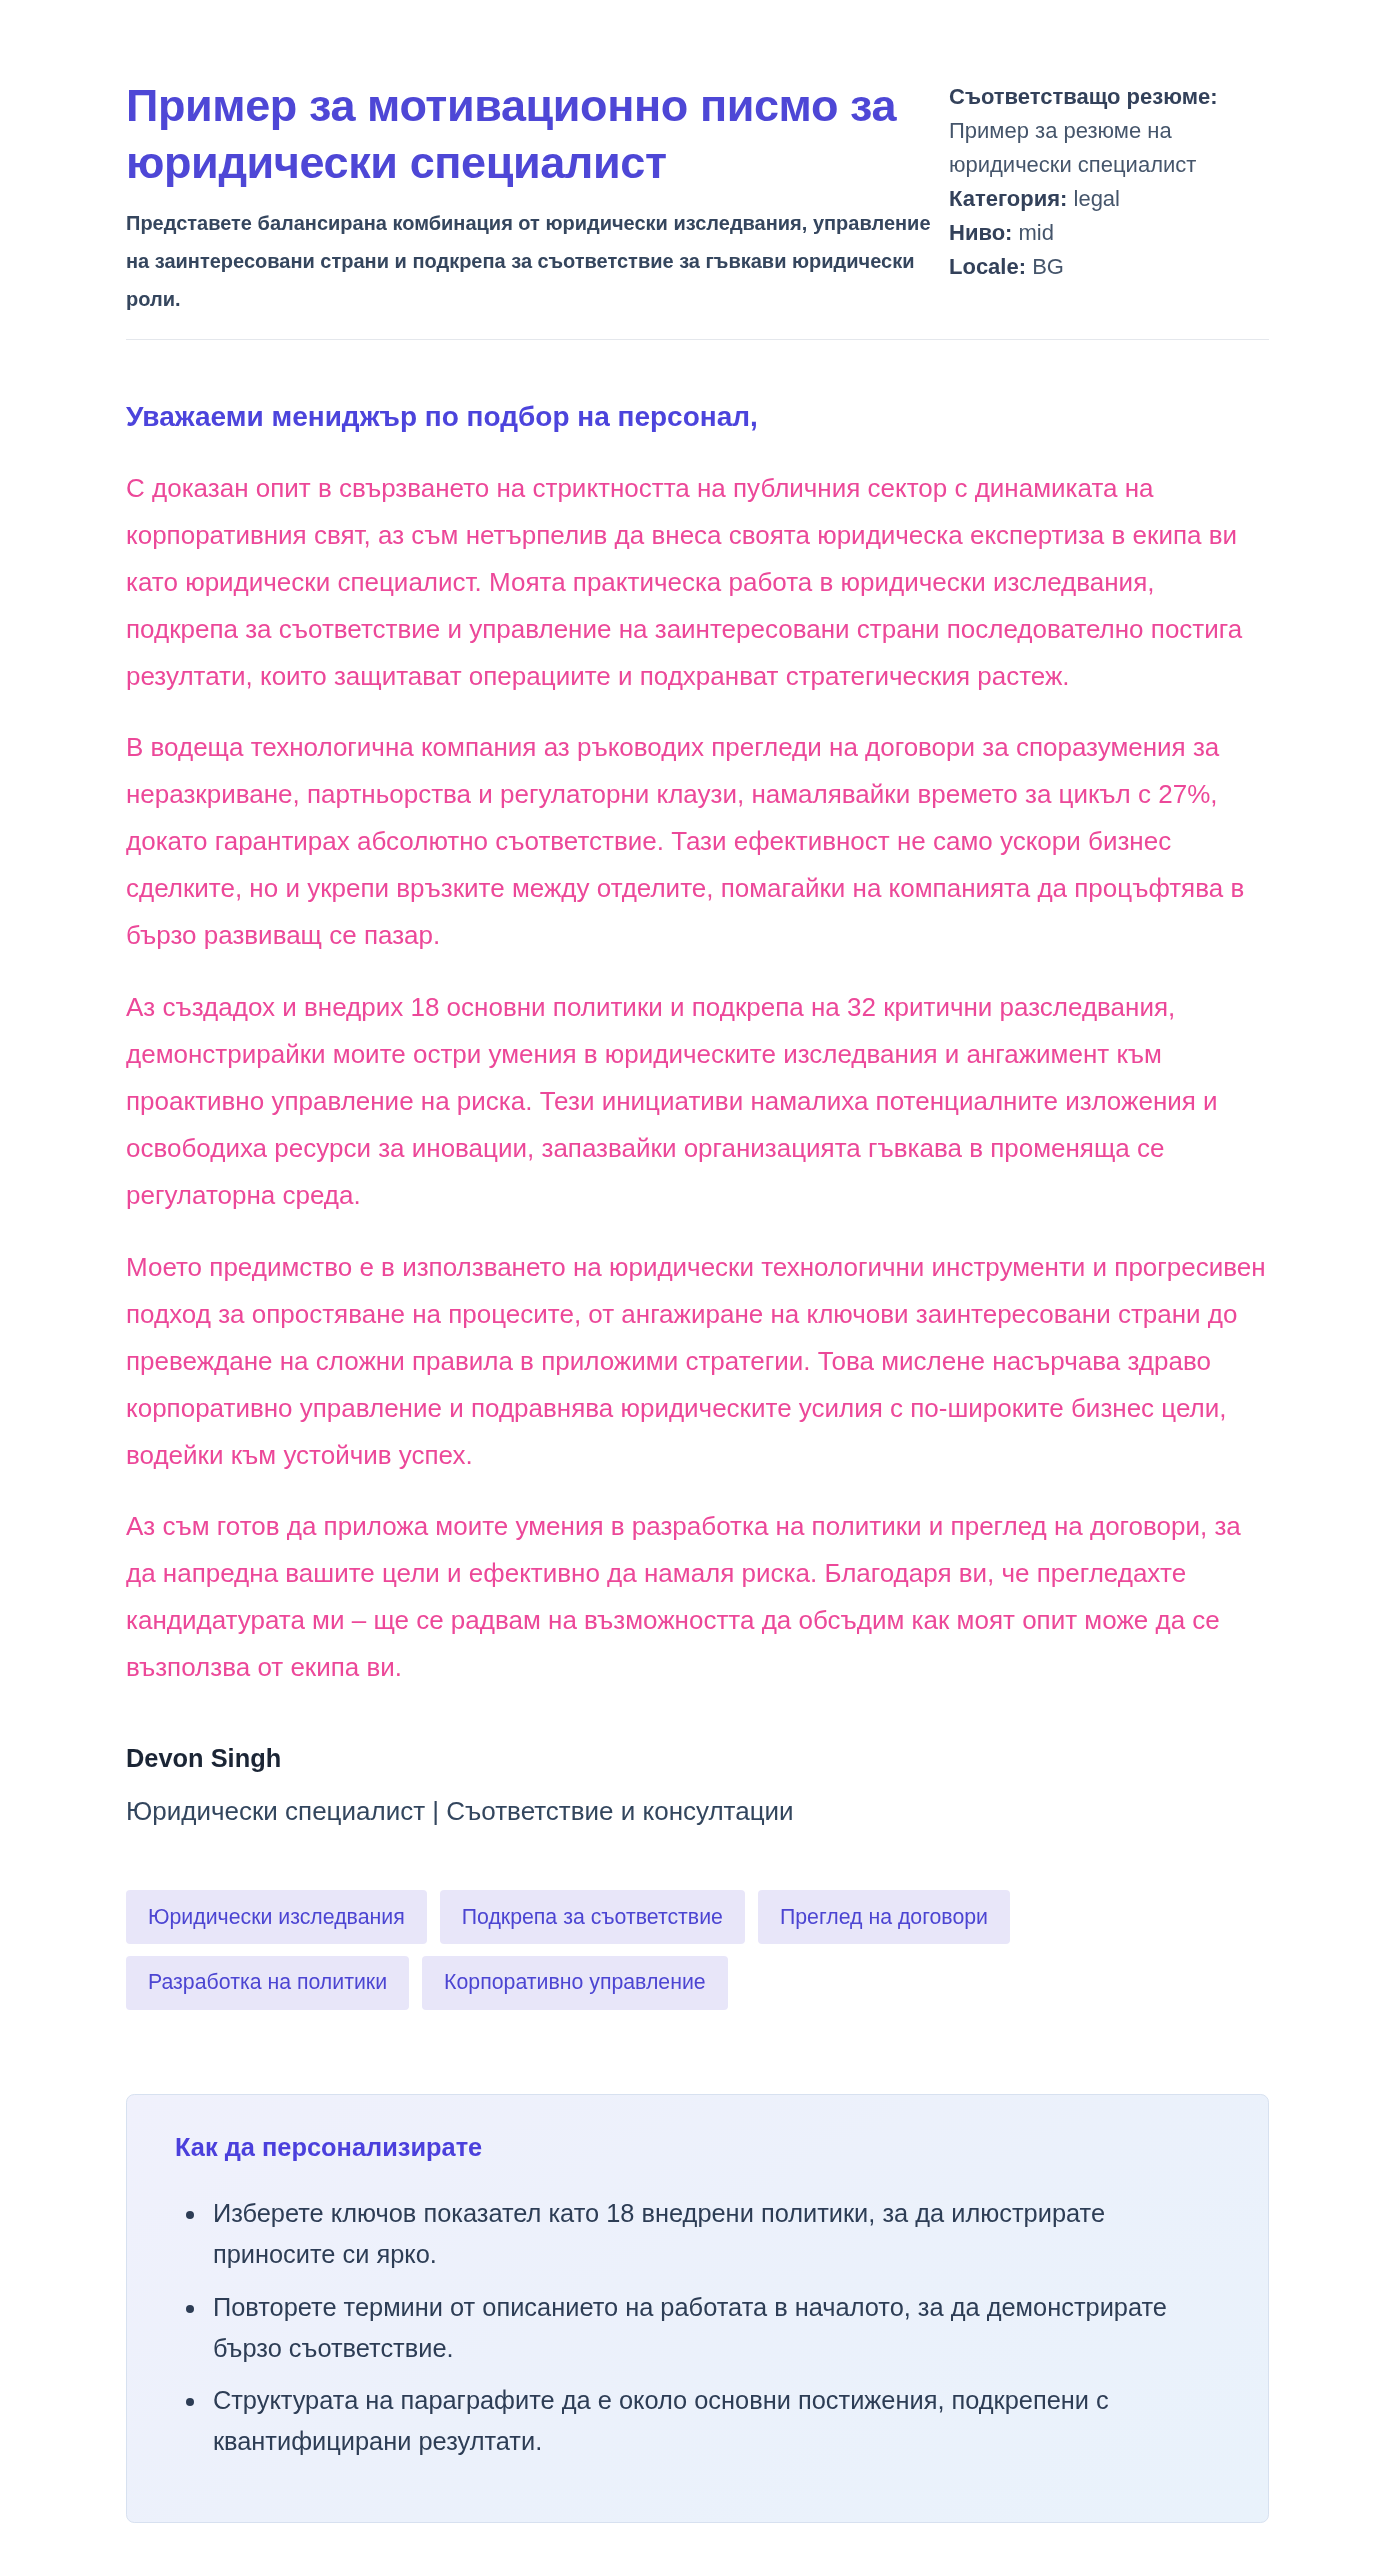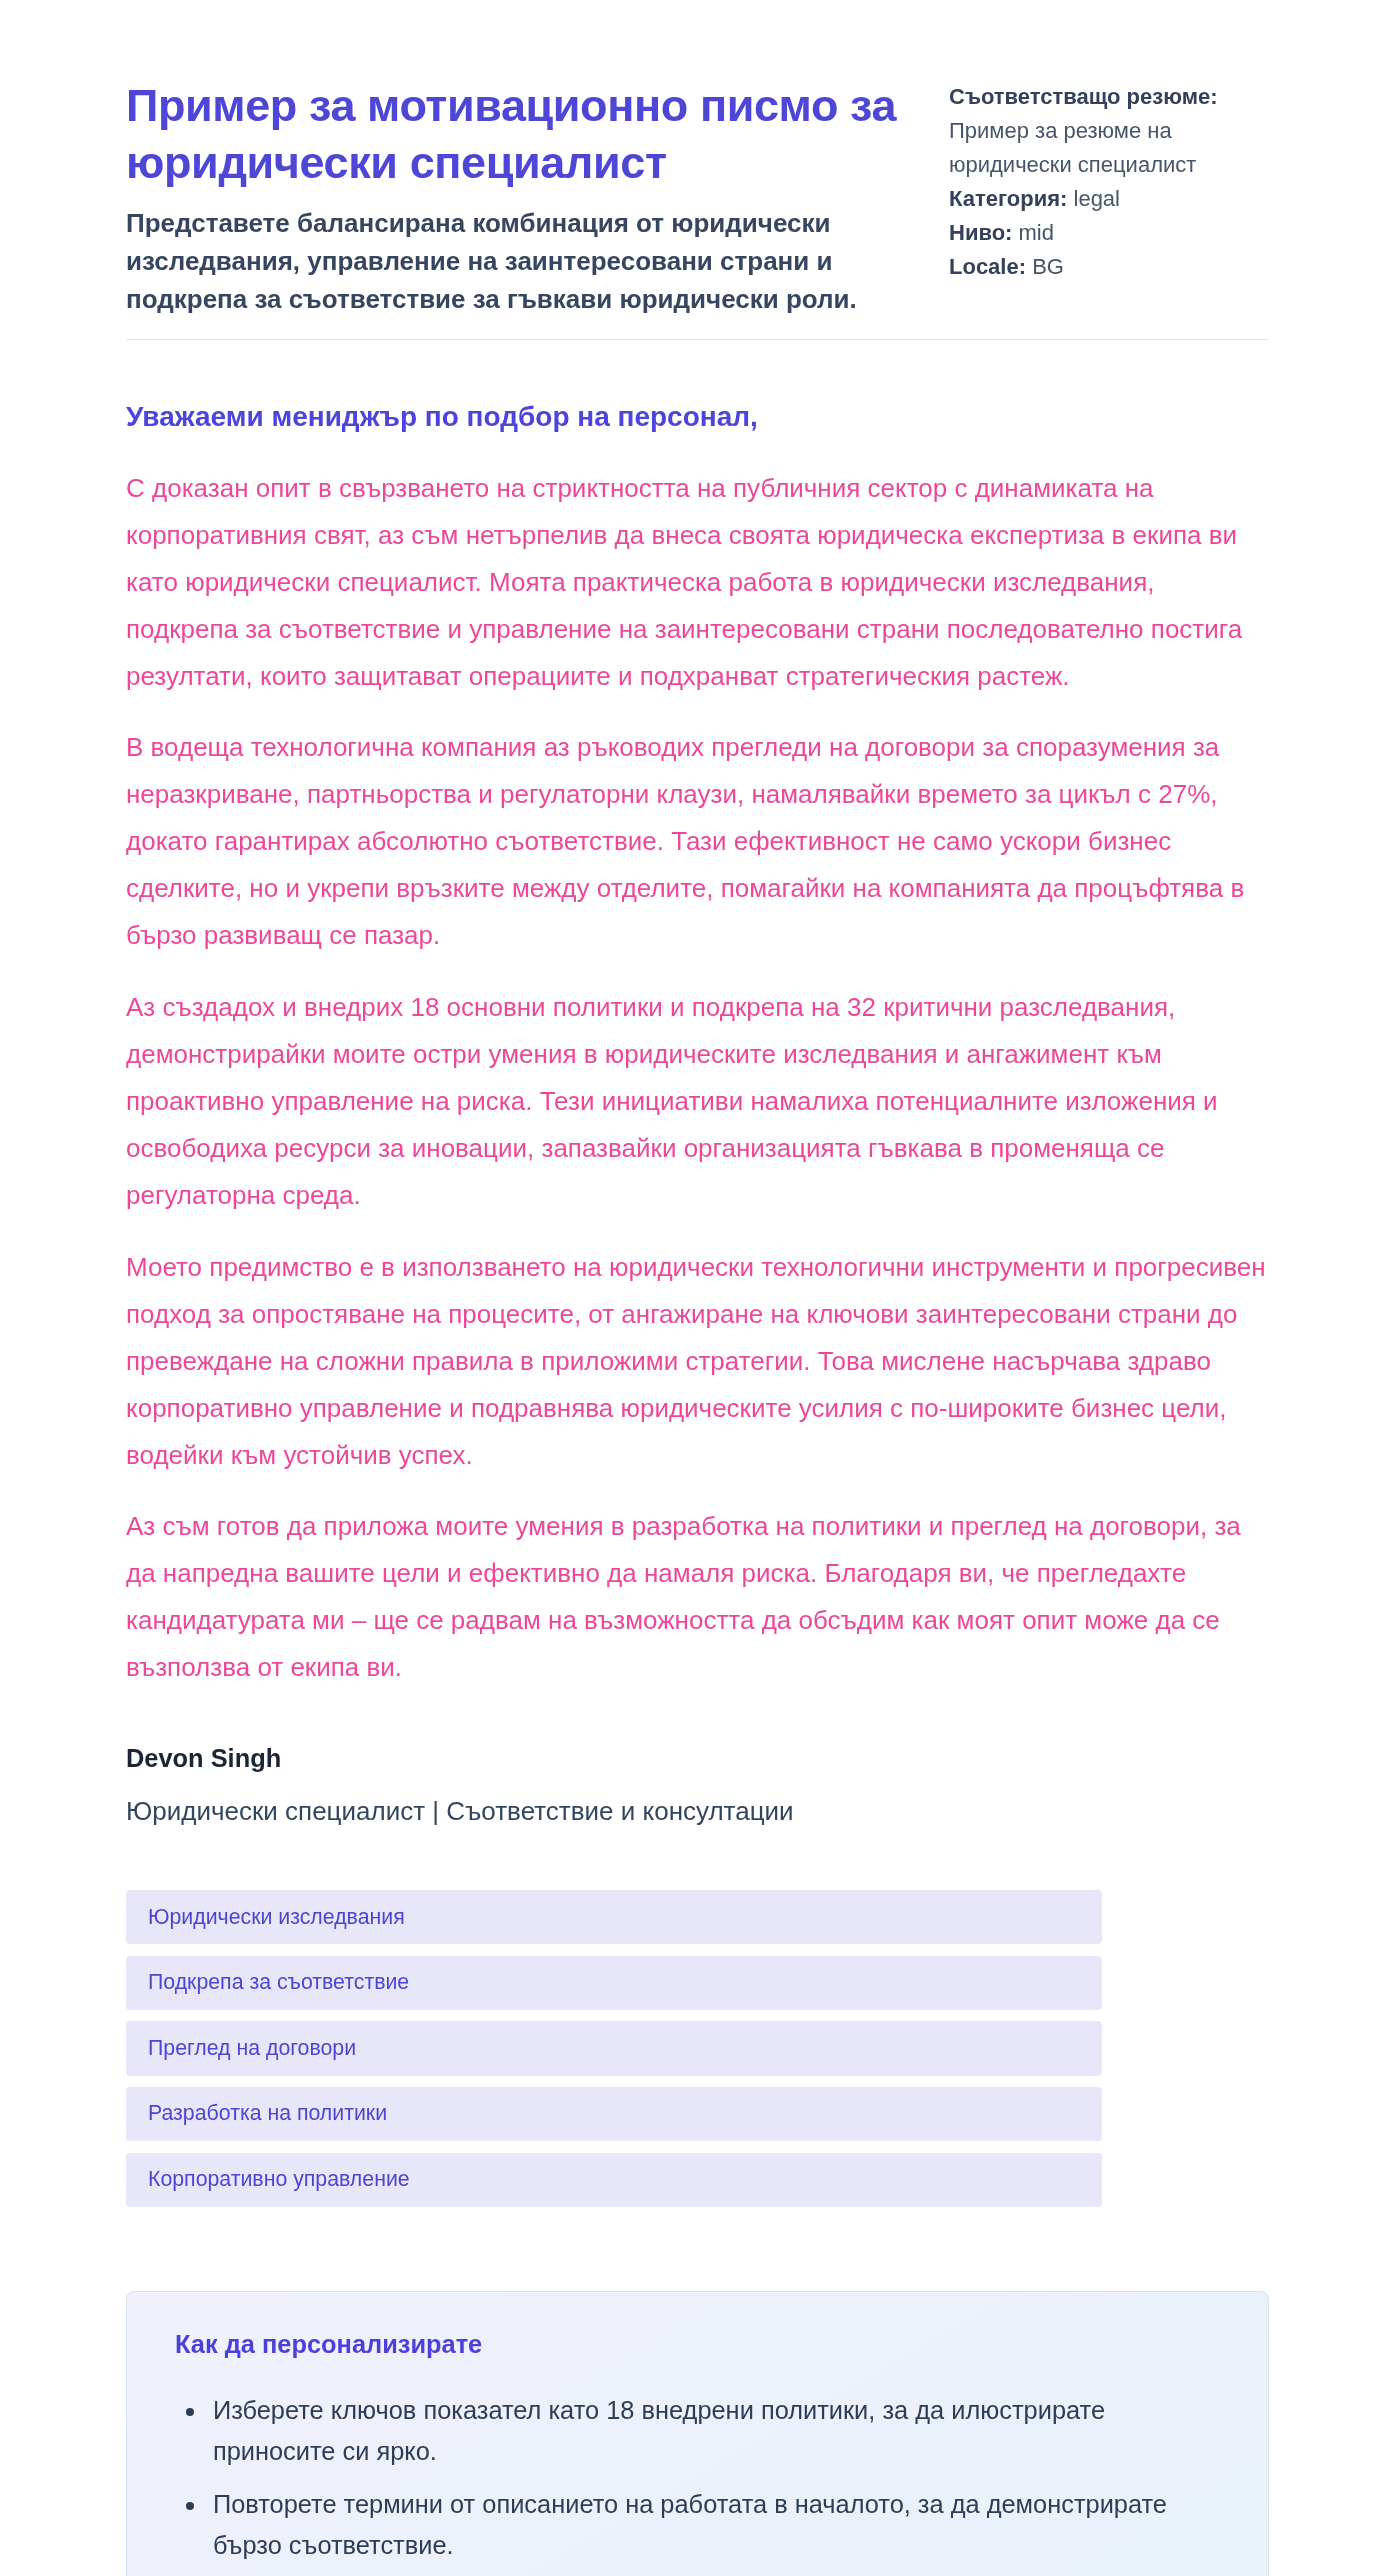--- a/index.html
+++ b/index.html
@@ -21,21 +21,21 @@
   .title {
     margin: 0;
     font-size: 45px;
     line-height: 57px;
     font-weight: 700;
     letter-spacing: -0.4px;
     color: #4e47d6;
   }
   .subtitle {
     margin: 13px 0 0;
-    font-size: 26px;
+    font-size: 20px;
     line-height: 38px;
     font-weight: 700;
     color: #35465e;
   }
   .meta {
     flex: none;
     width: 320px;
     padding-top: 3.3px;
     text-align: left;
     font-size: 22px;
@@ -65,21 +65,20 @@
   .sig-name { margin: 51px 0 0; font-size: 25.4px; line-height: 33px; font-weight: 700; color: #1b2535; }
   .sig-role { margin: 18px 0 0; font-size: 26px; line-height: 36px; color: #33465e; }
 
   
   .tags {
     margin: 61px 0 0;
     display: flex;
     flex-wrap: wrap;
     gap: 11.5px 13px;
     max-width: 976px;
-    flex-direction: column;
   }
   .tag {
     display: inline-block;
     background: #e8e6f9;
     color: #4c45d2;
     font-size: 21.3px;
     line-height: 21.3px;
     padding: 16.4px 22px;
     border-radius: 4.1px;
     white-space: nowrap;

